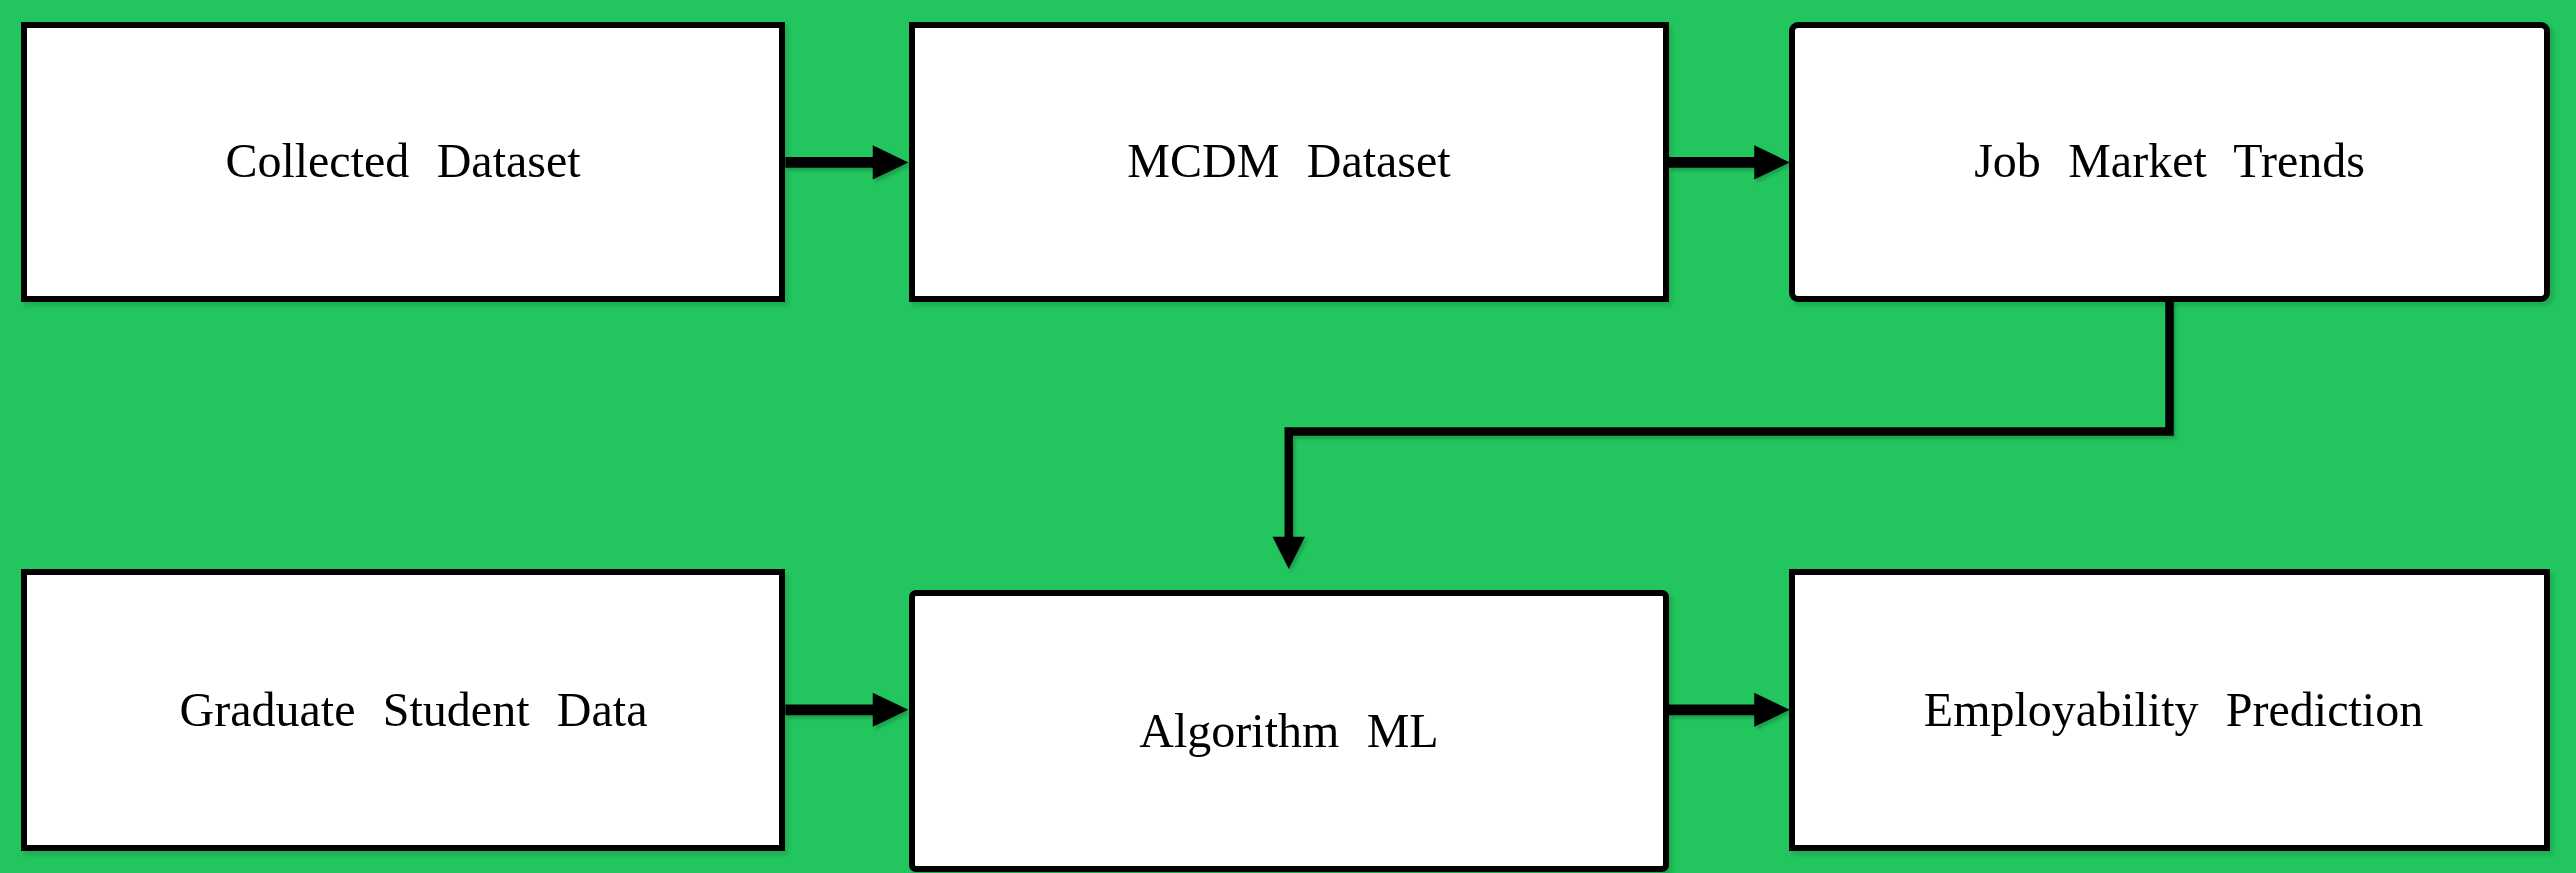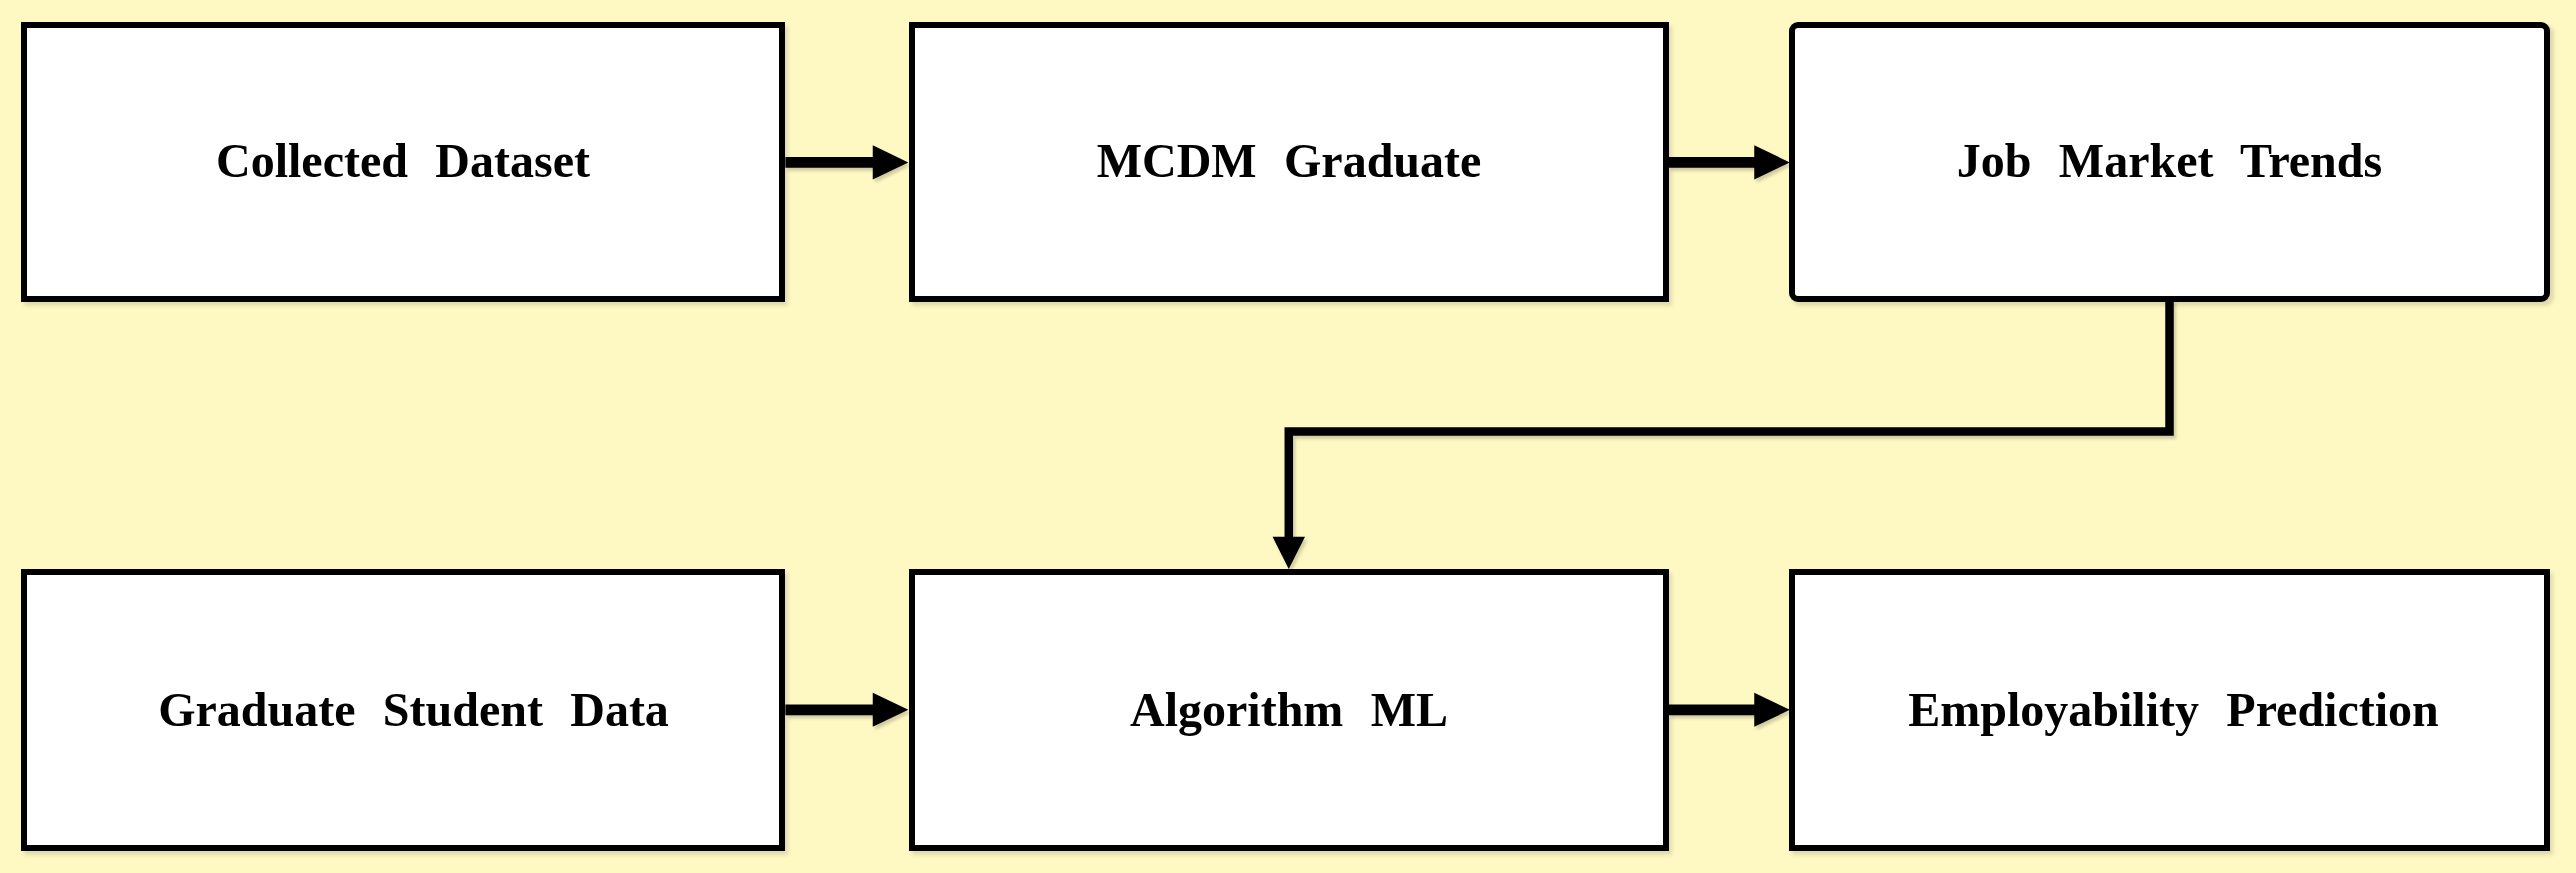--- a/index.html
+++ b/index.html
@@ -4,24 +4,23 @@
 <style>
   html, body {
     margin: 0;
     padding: 0;
     background: #ffffff;
   }
   .canvas {
     position: relative;
     width: 2576px;
     height: 873px;
-    background: #fef9c3;
+    background: #22c55e;
     overflow: hidden;
     font-family: "Liberation Serif", "DejaVu Serif", serif;
-    font-weight: bold;
   }
   .edges {
     position: absolute;
     left: 0;
     top: 0;
     width: 2576px;
     height: 873px;
     pointer-events: none;
   }
   .edges line, .edges path, .edges polygon {
@@ -77,32 +76,32 @@
       <line x1="2157" y1="918" x2="2270" y2="918" stroke="#000000" stroke-width="14"></line>
       <polygon points="2268,896 2268,940 2314,918" fill="#000000"></polygon>
     </g>
   </svg>
 
   <div class="box" style="left:21px;  top:21.7px;  width:764px; height:280px;">
     <span class="label">Collected Dataset</span>
   </div>
 
   <div class="box" style="left:909px; top:21.7px; width:760px; height:280px;">
-    <span class="label">MCDM Graduate</span>
+    <span class="label">MCDM Dataset</span>
   </div>
 
   <div class="box" style="left:1789px; top:21.7px; width:761px; height:280px;border-radius:9px;">
     <span class="label">Job Market Trends</span>
   </div>
 
   <div class="box" style="left:21px;  top:569px; width:764px; height:282px;padding-left:21px;">
     <span class="label">Graduate Student Data</span>
   </div>
 
-  <div class="box" style="left:909px; top:569px; width:760px; height:282px;">
+  <div class="box" style="left:909px; top:590px; width:760px; height:282px;border-radius:7px;">
     <span class="label">Algorithm ML</span>
   </div>
 
   <div class="box" style="left:1789px; top:569px; width:761px; height:282px;padding-left:8px;">
     <span class="label">Employability Prediction</span>
   </div>
 
 </div>
 
 

